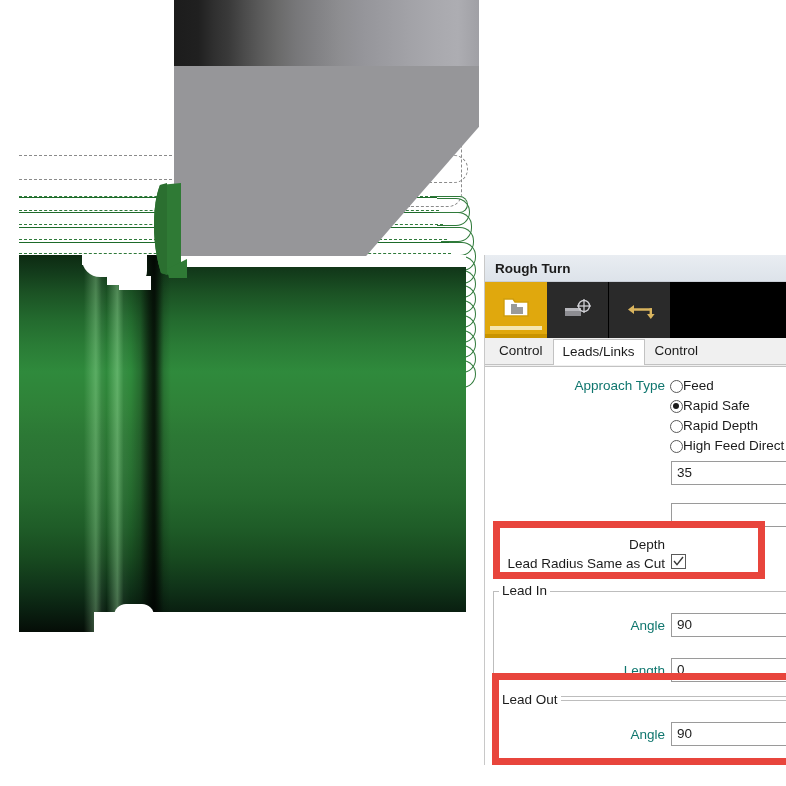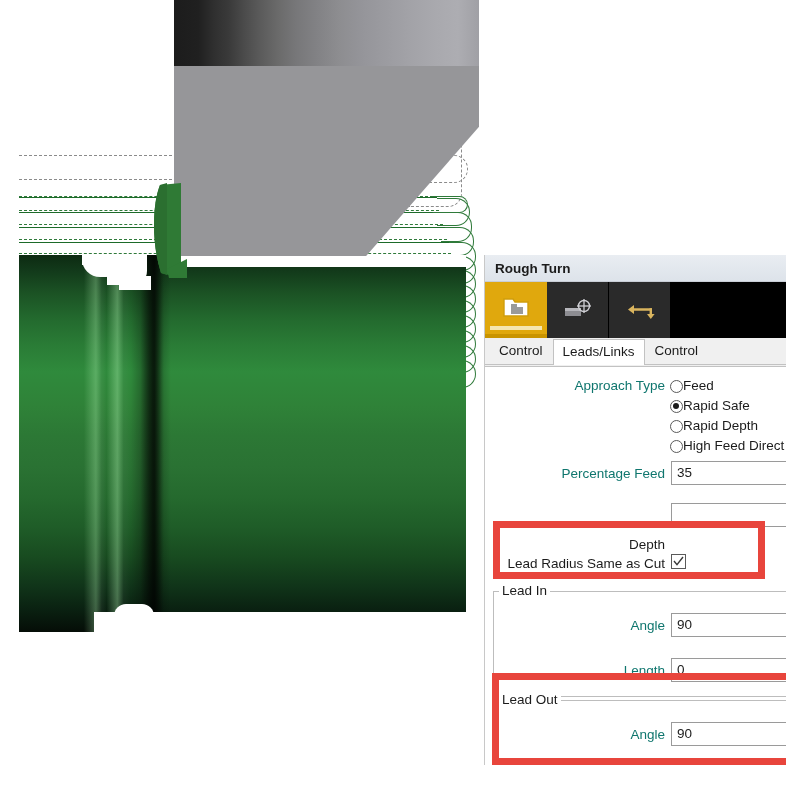--- a/index.html
+++ b/index.html
@@ -267,21 +267,20 @@
         <div class="radio-row">
           <span class="radio"></span>
           <span class="radio-lbl">Rapid Depth</span>
         </div>
         <div class="radio-row">
           <span class="radio"></span>
           <span class="radio-lbl">High Feed Direct</span>
         </div>
       </div>
 
-      <div class="lbl" style="position:absolute;left:20px;top:98px;width:160px;">Percentage Feed</div>
       <div class="fld" style="position:absolute;left:186px;top:94px;width:150px;" title="Percentage Feed">35</div>
 
       <div class="fld" style="position:absolute;left:186px;top:136px;width:150px;" title="Percentage Plunge Feed"></div>
 
       <div style="position:absolute;left:14px;top:168px;width:166px;text-align:right;font-size:13.5px;color:#1b1b1b;line-height:19px;">
         <div>Depth</div>
         <div>Lead Radius Same as Cut</div>
       </div>
       <div class="chk" style="position:absolute;left:186px;top:187px;">
         <svg width="11" height="11" viewBox="0 0 11 11">

